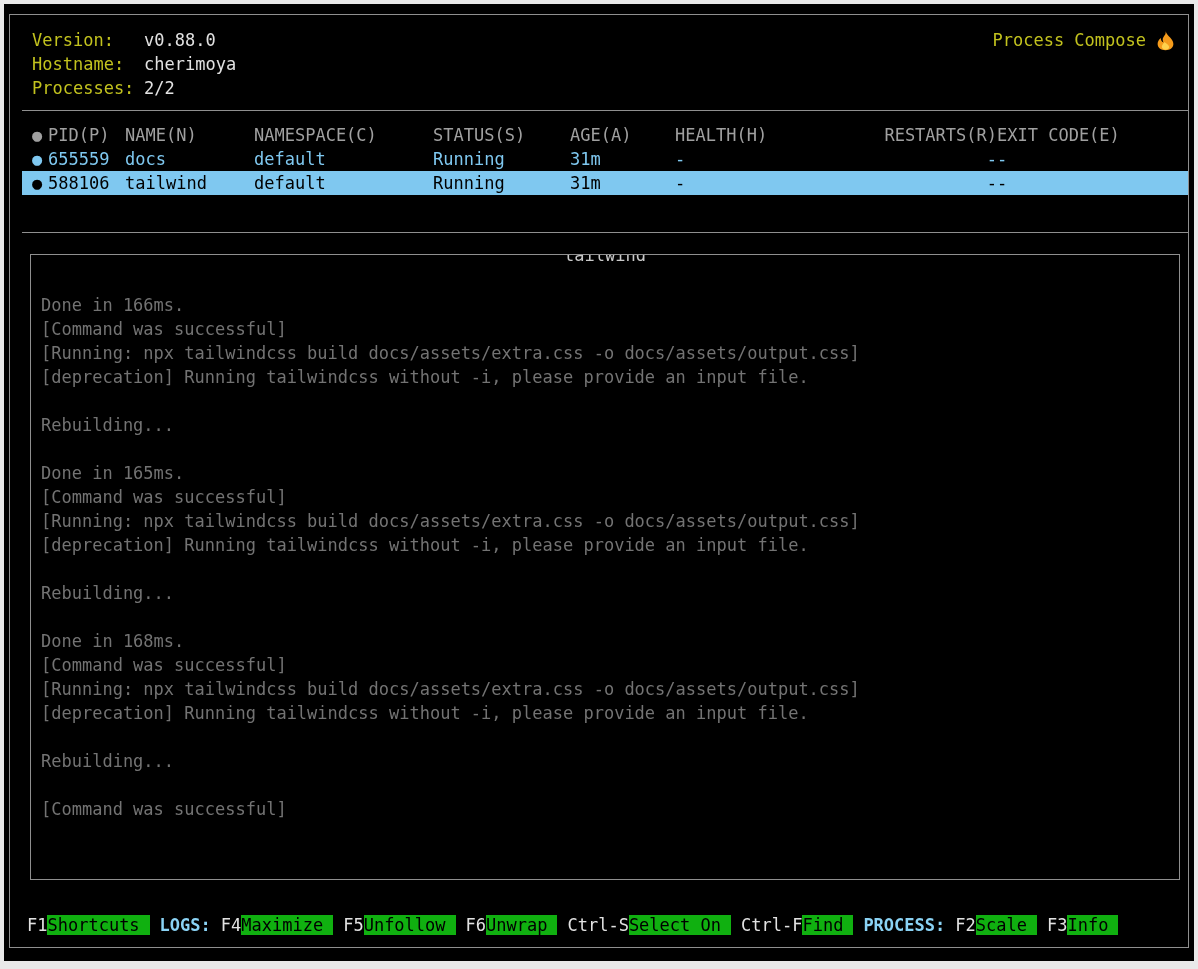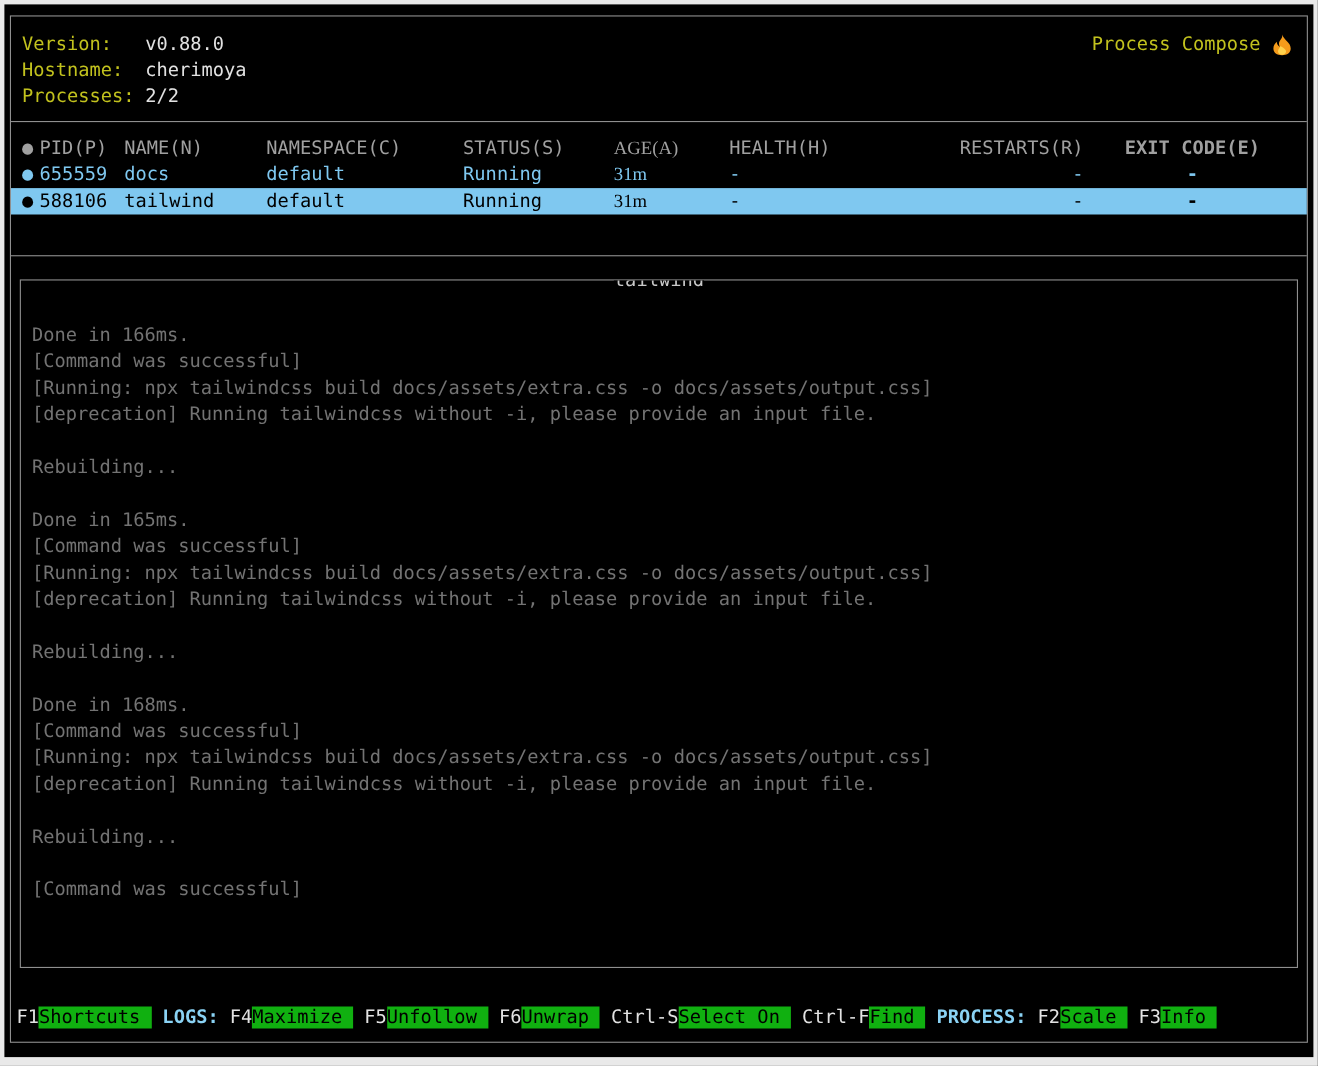--- a/index.html
+++ b/index.html
@@ -11,21 +11,21 @@
     line-height:24px;
   }
   .terminal {
     position:absolute; left:4px; top:4px; right:4px; bottom:8px;
     background:#000;
     padding:10px 5px 13px 5px;
   }
   .app-frame {
     height:100%;
     border:1px solid #8f8f8f;
-    display:flex; flex-direction:column;
+    display:flex; flex-direction:column;padding-left:12px;
   }
 
   
   .sec-header {
     height:96px;
     border-bottom:1px solid #8f8f8f;
     padding:13px 12px 0 10px;
     display:flex; justify-content:space-between; align-items:flex-start;
   }
   .kv-row { height:24px; display:flex; white-space:pre; }
@@ -41,24 +41,24 @@
     padding-top:12px;
   }
   .trow { height:24px; display:flex; padding-left:10px; white-space:pre; color:#7fc8f0; }
   .trow.thead { color:#a0a0a0; }
   .trow.selected { background:#7fc8f0; color:#000; }
   .c-bullet   { width:16px; }
   .c-pid      { width:77px; }
   .c-name     { width:129px; }
   .c-ns       { width:179px; }
   .c-status   { width:137px; }
-  .c-age      { width:105px;font-family:Liberation Serif, serif; }
+  .c-age      { width:105px; }
   .c-health   { width:200px; }
   .c-restarts { width:122px; text-align:right; }
-  .c-exit     { flex:1; text-align:center; padding-right:5px;font-weight:bold; }
+  .c-exit     { flex:1; text-align:left; padding-right:5px; }
 
   
   .sec-logs { flex:1; min-height:0; padding:21px 8px 23px 8px; }
   .log-box {
     height:100%;
     border:1px solid #8f8f8f;
     position:relative;
     padding:14px 10px 0 10px;
     overflow:hidden;
   }

